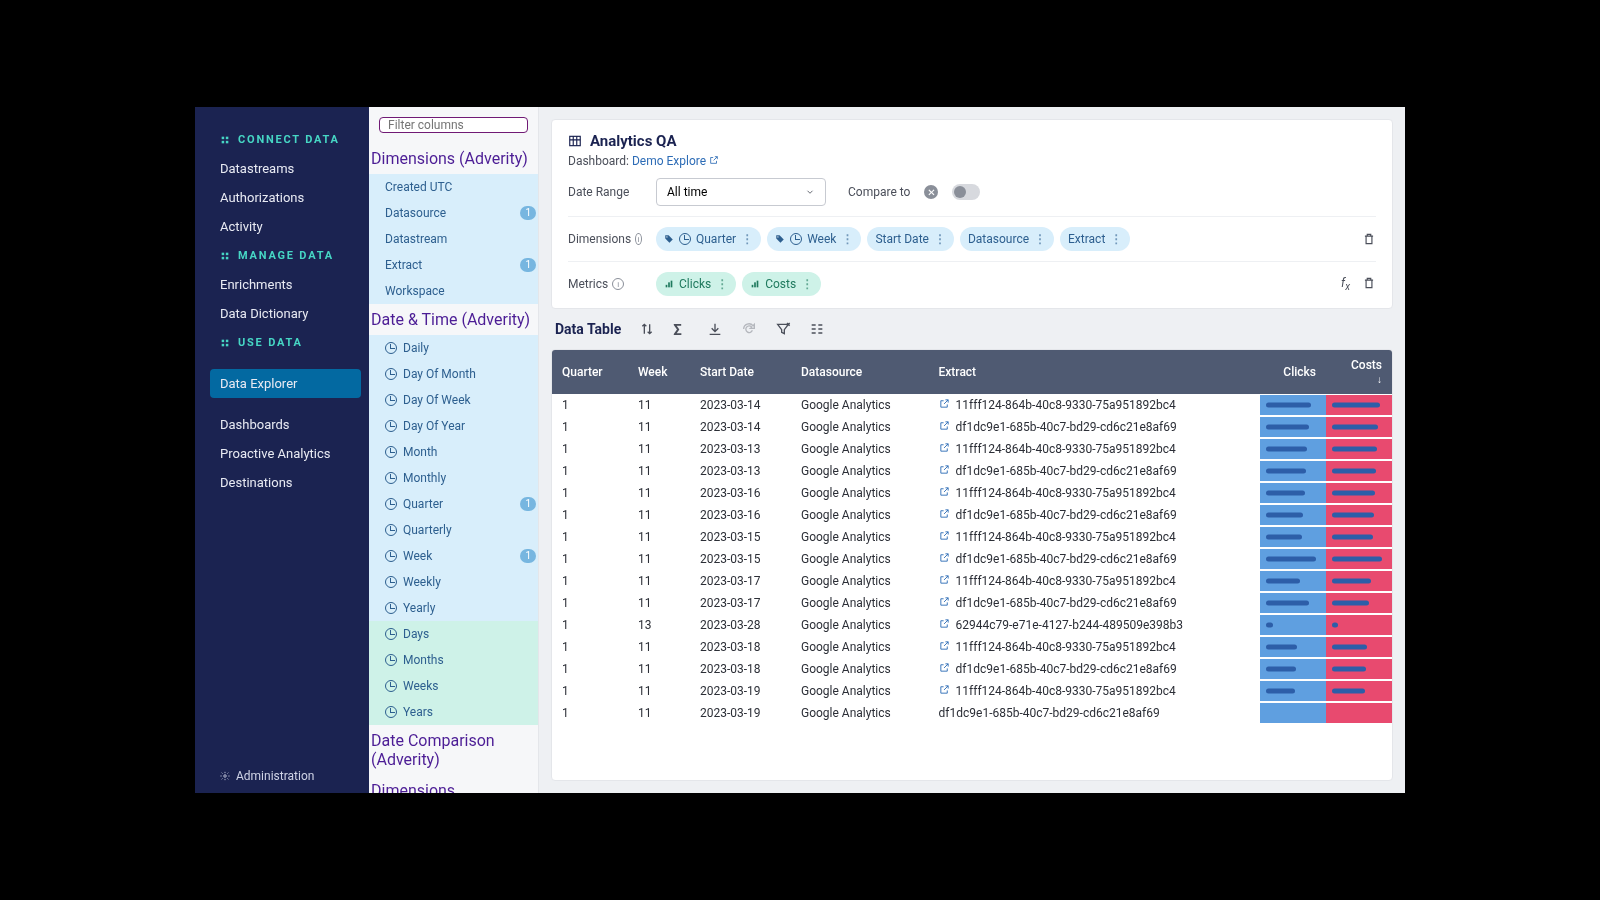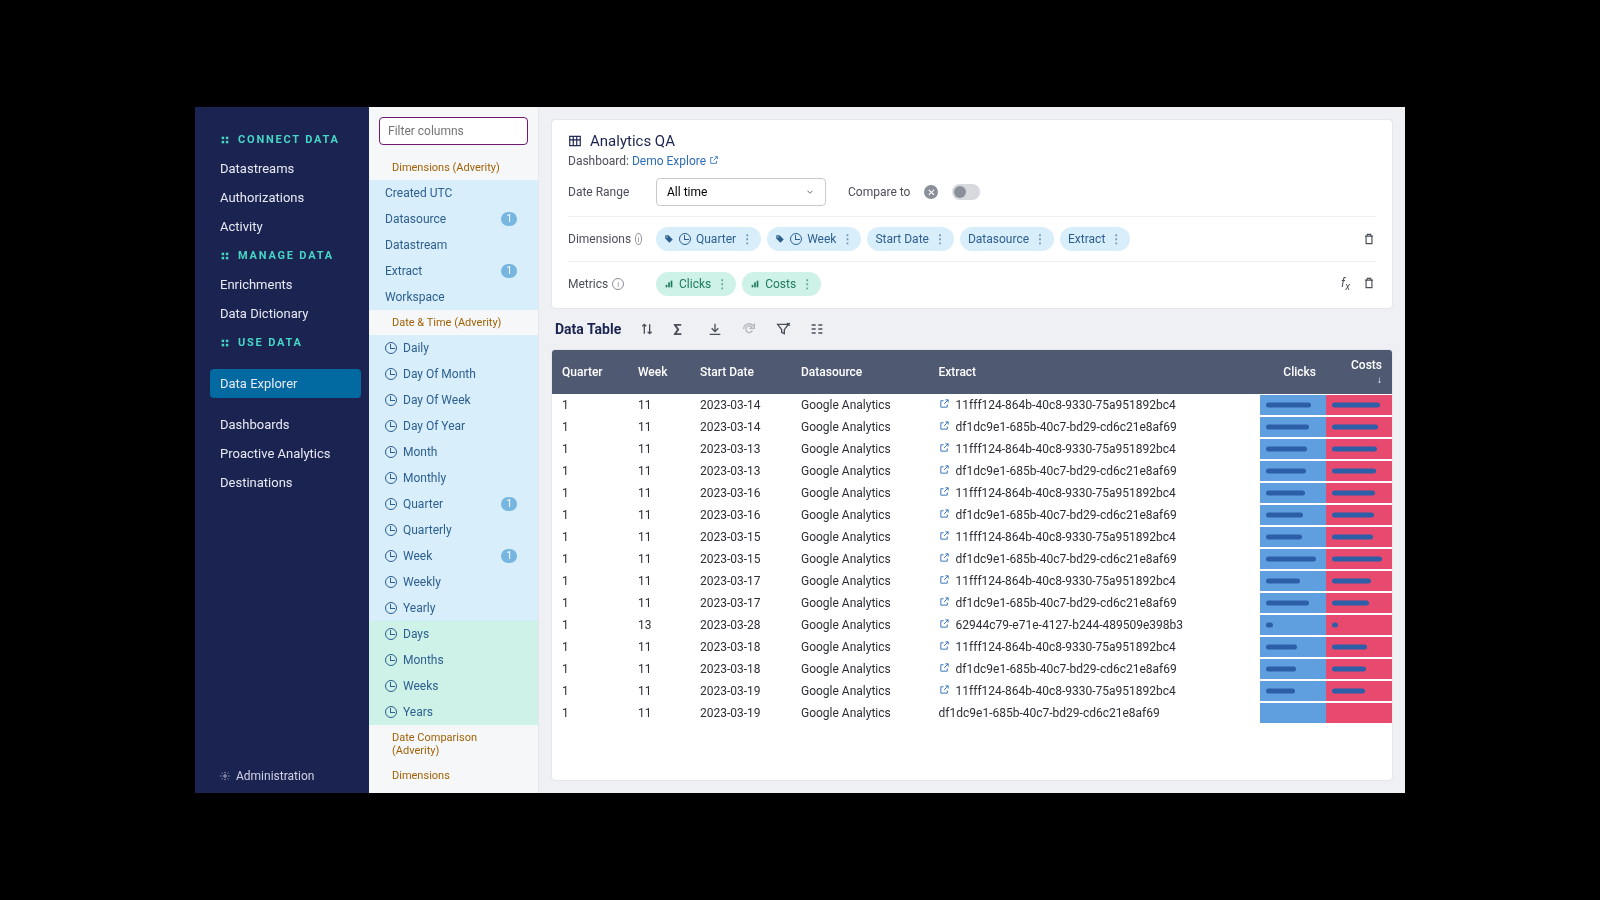--- a/index.html
+++ b/index.html
@@ -17,32 +17,32 @@
 .logo-glyph { width: 16px; height: 16px; }
 .body { flex: 1; display: flex; min-height: 0; }
 .sidebar { width: 174px; background: #1b2351; color: #cfd3e6; display: flex; flex-direction: column; padding-top: 18px; font-size: 13px; padding-left: 7px; }
 .side-section-title { letter-spacing: 1.8px; font-size: 11px; font-weight: 700; color: #46d6c4; padding: 8px 18px; display: flex; align-items: center; gap: 8px; }
 .side-item { padding: 7px 18px 7px 18px; cursor: pointer; color: #e8eaf3; }
 .side-item.active { background: #0369a1; border-radius: 4px; margin: 12px 8px; padding-left: 10px; }
 .side-footer { margin-top: auto; padding: 10px 18px; font-size: 12px; color: #cfd3e6; display:flex; align-items:center; gap:6px; }
 .column-panel { width: 170px; background: #f6f7f9; border-right: 1px solid #e4e6ea; display: flex; flex-direction: column; font-size: 12px; overflow-y: auto; }
 .filter-box { margin: 10px; height: 28px; background: #fff; border: 1px solid #701a75; border-radius: 4px; display: flex; align-items: center; padding: 0 8px; gap: 6px; }
 .filter-box input { border: none; outline: none; flex: 1; font-size: 12px; background: transparent; }
-.group-header { padding: 6px 23px; color: #a16207; font-size: 11px; }
-.field-item { display: flex; align-items: center; gap: 6px; padding: 6px 21px 6px 16px; cursor: pointer; color: #2d5f8f; }
+.group-header { padding: 6px 2px; color: #4c1d95; font-size: 16px; }
+.field-item { display: flex; align-items: center; gap: 6px; padding: 6px 2px 6px 16px; cursor: pointer; color: #2d5f8f; }
 .field-item.blue { background: #d8eefb; }
 .field-item.green { background: #cef2e8; }
 .field-item .badge { margin-left: auto; background: #77b6e0; color: #fff; border-radius: 8px; font-size: 10px; padding: 0 5px; line-height: 14px; height: 14px; }
 .clk { width: 12px; height: 12px; border: 1.3px solid currentColor; border-radius: 50%; position: relative; flex-shrink: 0; }
 .clk::after { content: ""; position: absolute; width: 4px; height: 4px; border-left: 1.3px solid currentColor; border-bottom: 1.3px solid currentColor; top: 1px; left: 4px; }
 .main { flex: 1; display: flex; flex-direction: column; background: #eef0f3; min-width: 0; padding: 12px; gap: 0; }
 .card { background: #fff; border: 1px solid #e4e6ea; border-radius: 4px; }
 .header-card { padding: 12px 16px 0; }
 .hdr-row { display: flex; align-items: center; justify-content: space-between; }
-.page-title { font-size: 15px; font-weight: 400; color: #1b2351; display: flex; align-items: center; gap: 8px; text-align: right; }
+.page-title { font-size: 15px; font-weight: 700; color: #1b2351; display: flex; align-items: center; gap: 8px; text-align: right; }
 .sub { font-size: 12px; color: #4b4f5a; margin-top: 4px; }
 .sub a { color: #2d6cb6; text-decoration: none; }
 .btn { height: 28px; padding: 0 10px; border: 1px solid #c7cad1; border-radius: 4px; background: #fff; font-size: 12px; color: #1b2351; display: inline-flex; align-items: center; gap: 6px; cursor: pointer; }
 .btn.primary { background: #1b2e7a; color: #fff; border-color: #1b2e7a; font-weight: 600; }
 .btn-group { display: flex; gap: 8px; }
 .row { display: flex; align-items: center; gap: 14px; padding: 10px 0; border-bottom: 1px solid #eef0f3; font-size: 12px; }
 .row:last-child { border-bottom: none; padding-bottom: 12px; }
 .row-label { width: 74px; color: #4b4f5a; display:flex; align-items:center; gap:4px;}
 .select { height: 28px; border: 1px solid #c7cad1; border-radius: 4px; padding: 0 10px; display: flex; align-items: center; gap: 60px; font-size: 12px; min-width: 170px; justify-content: space-between; }
 .toggle { width: 28px; height: 16px; background: #d7d9de; border-radius: 8px; position: relative; }

